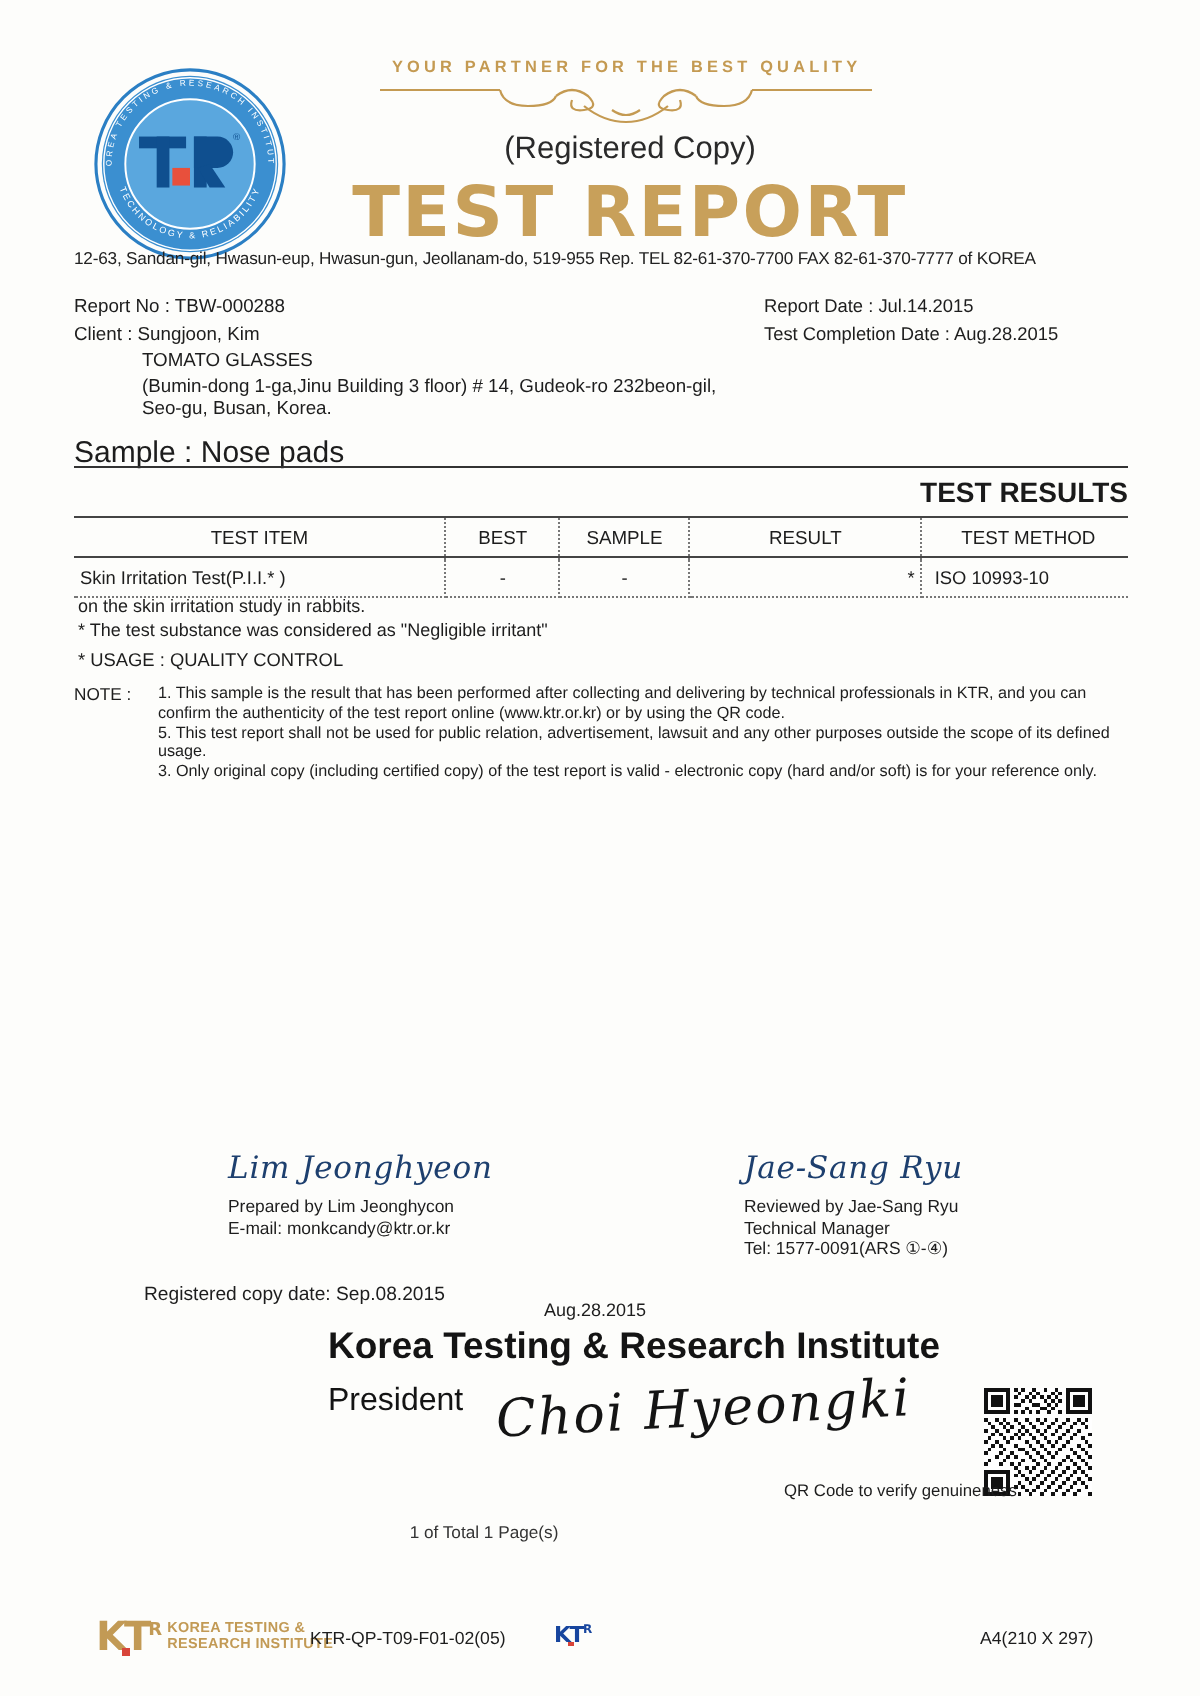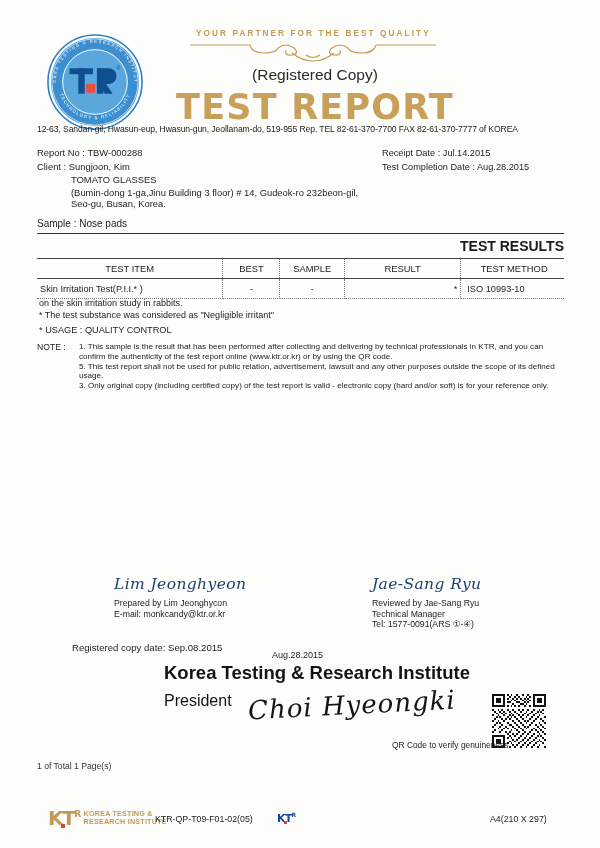--- a/index.html
+++ b/index.html
@@ -94,21 +94,21 @@
     left: 382px;
     top: 146px;
     font-size: 9.2px;
     line-height: 14px;
     color: #1d1d1d;
   }
   .sample-line {
     position: absolute;
     left: 37px;
     top: 218px;
-    font-size: 10px;
+    font-size: 15px;
     color: #1d1d1d;
   }
   .rule-strong {
     position: absolute;
     left: 37px;
     top: 233px;
     width: 527px;
     height: 0;
     border-top: 1.4px solid #333;
   }
@@ -273,21 +273,21 @@
     left: 392px;
     top: 740px;
     font-size: 8.4px;
     color: #1d1d1d;
   }
   .pages {
     position: absolute;
     left: 37px;
     top: 761px;
     width: 410px;
-    text-align: left;
+    text-align: center;
     font-size: 8.6px;
     color: #333;
   }
   
   .footer-logo {
     position: absolute;
     left: 48px;
     top: 808px;
     display: flex;
     align-items: center;
@@ -405,21 +405,21 @@
 
   <div class="meta-left">
     <div><span>Report No : </span><span>TBW-000288</span></div>
     <div><span>Client : </span><span>Sungjoon, Kim</span></div>
     <div class="indent">TOMATO GLASSES</div>
     <div class="indent2">(Bumin-dong 1-ga,Jinu Building 3 floor) # 14, Gudeok-ro 232beon-gil,</div>
     <div class="indent2">Seo-gu, Busan, Korea.</div>
   </div>
 
   <div class="meta-right">
-    <div><span>Receipt Date : </span><span>Jul.14.2015</span></div>
+    <div><span>Report Date : </span><span>Jul.14.2015</span></div>
     <div><span>Test Completion Date : </span><span>Aug.28.2015</span></div>
   </div>
 
   <div class="sample-line"><span>Sample : </span><span>Nose pads</span></div>
   <div class="rule-strong"></div>
 
   <div class="results-title">TEST RESULTS</div>
 
   <table class="results">
     <thead>

